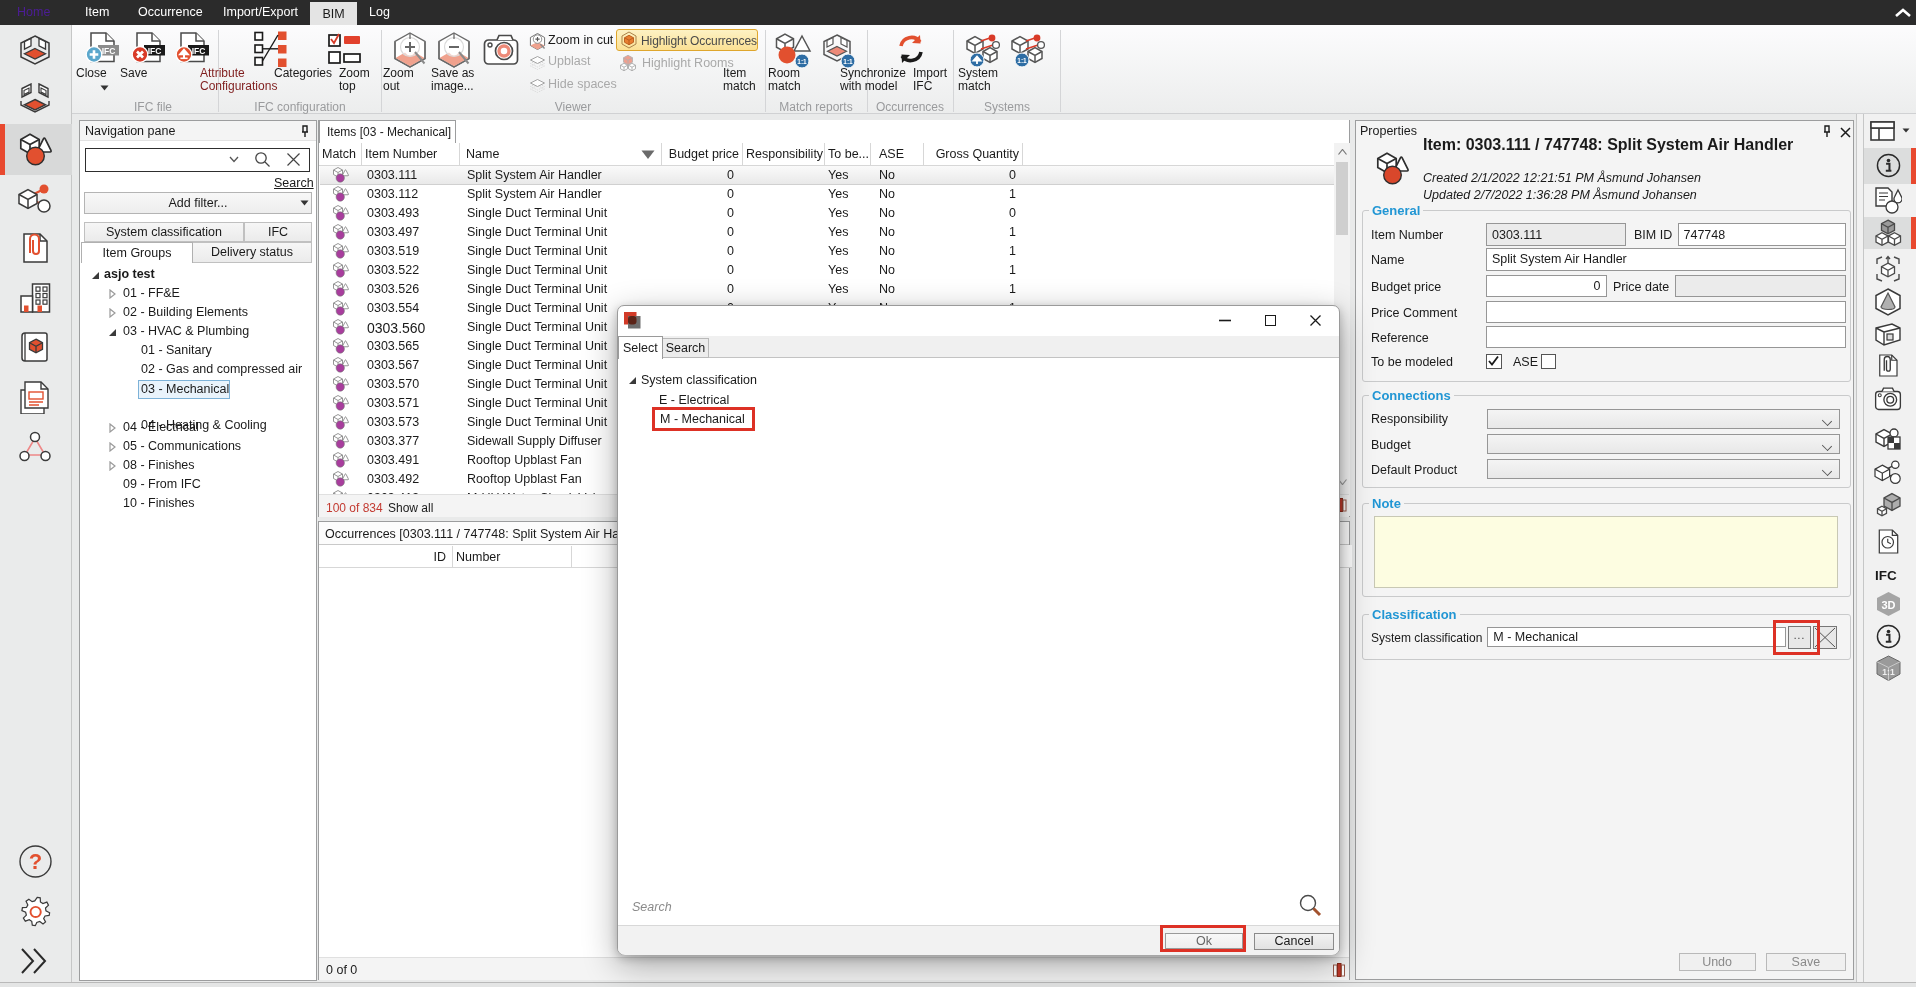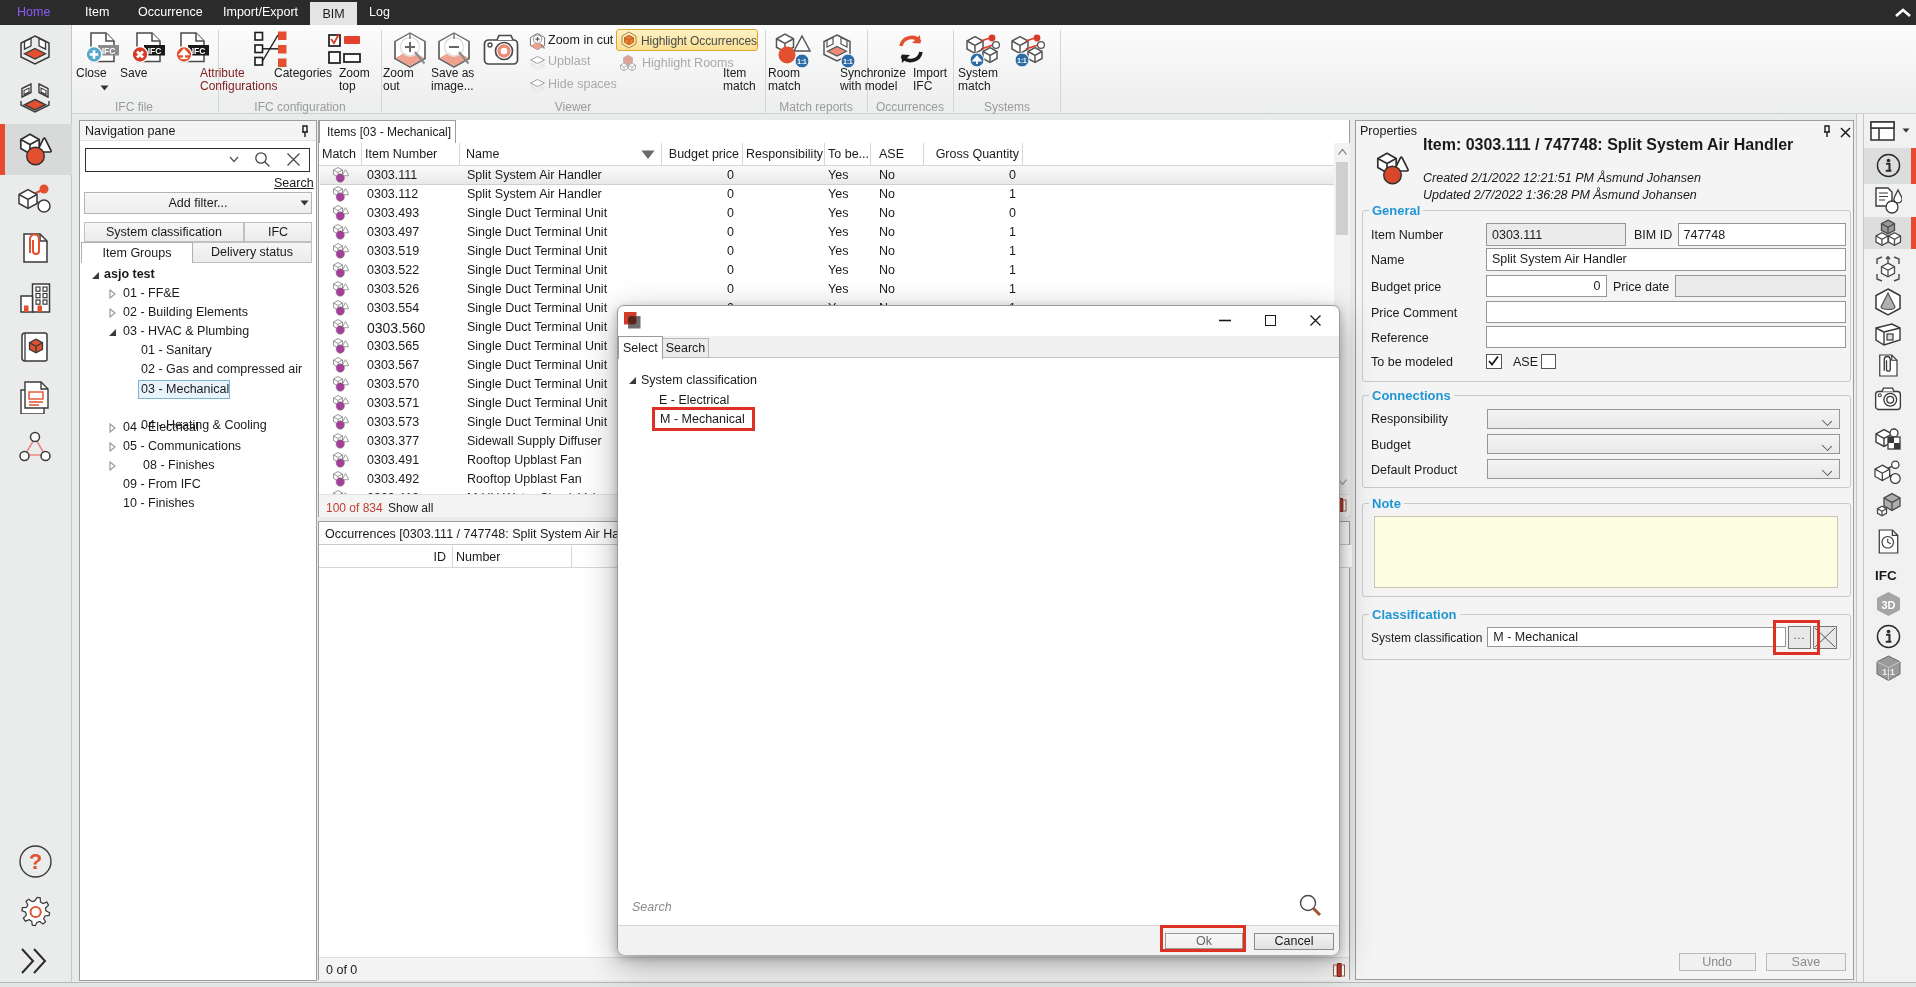--- a/index.html
+++ b/index.html
@@ -11,37 +11,37 @@
 .inp.ro{background:#ebebeb}
 .dd{position:absolute;border:1px solid #969696;background:linear-gradient(#f4f4f4,#e8e8e8);z-index:4}
 .dd:after{content:"";position:absolute;right:8px;top:7px;width:7px;height:7px;border-right:1.4px solid #555;border-bottom:1.4px solid #555;transform:rotate(45deg) scale(1,.8)}
 .btn{position:absolute;border:1px solid #9a9a9a;background:linear-gradient(#f4f4f4,#e6e6e6);display:flex;align-items:center;justify-content:center;font-size:12.5px;z-index:42}
 .redbox{position:absolute;border:3.5px solid #dd3125;z-index:60}
 .rtxt{position:absolute;font-size:12px;text-align:left;line-height:13px;white-space:nowrap}
 </style></head>
 <body>
 
 <div class="ab" style="left:0px;top:0px;width:1916px;height:25px;background:#2b2b2b;z-index:5"></div>
-<div class="ab" style="left:17px;top:5px;white-space:nowrap;color:#8b5cf6;font-size:12.5px;z-index:6">Home</div>
+<div class="ab" style="left:17px;top:5px;white-space:nowrap;color:#4c1d95;font-size:12.5px;z-index:6">Home</div>
 <div class="ab" style="left:85px;top:5px;white-space:nowrap;color:#fff;font-size:12.5px;z-index:6">Item</div>
 <div class="ab" style="left:138px;top:5px;white-space:nowrap;color:#fff;font-size:12.5px;z-index:6">Occurrence</div>
 <div class="ab" style="left:223px;top:5px;white-space:nowrap;color:#fff;font-size:12.5px;z-index:6">Import/Export</div>
 <div class="ab" style="left:369px;top:5px;white-space:nowrap;color:#fff;font-size:12.5px;z-index:6">Log</div>
 <div class="ab" style="left:310px;top:2px;width:47px;height:23px;background:#e4e4e4;z-index:6;display:flex;align-items:center;justify-content:center;font-size:12.5px;color:#1a1a1a">BIM</div>
 <svg class="ab" style="left:1893px;top:6px;z-index:6" width="20" height="14" viewBox="0 0 20 14">
     <path d="M3,10 L10,4 L17,10" fill="none" stroke="#fff" stroke-width="2.6"></path>
   </svg>
 <div class="ab" style="left:0px;top:25px;width:1916px;height:89px;background:linear-gradient(#fcfcfd,#eceded);border-bottom:1px solid #d0d1d3;z-index:1"></div>
 <div class="ab" style="left:218px;top:30px;width:1px;height:82px;background:#d4d5d7;z-index:2"></div>
 <div class="ab" style="left:381px;top:30px;width:1px;height:82px;background:#d4d5d7;z-index:2"></div>
 <div class="ab" style="left:765px;top:30px;width:1px;height:82px;background:#d4d5d7;z-index:2"></div>
 <div class="ab" style="left:867px;top:30px;width:1px;height:82px;background:#d4d5d7;z-index:2"></div>
 <div class="ab" style="left:953px;top:30px;width:1px;height:82px;background:#d4d5d7;z-index:2"></div>
 <div class="ab" style="left:1060px;top:30px;width:1px;height:82px;background:#d4d5d7;z-index:2"></div>
-<div class="ab" style="left:54px;top:100px;width:160px;text-align:center;font-size:12px;color:#9a9b9d;z-index:2">IFC file</div>
+<div class="ab" style="left:73px;top:100px;width:160px;text-align:center;font-size:12px;color:#9a9b9d;z-index:2">IFC file</div>
 <div class="ab" style="left:220px;top:100px;width:160px;text-align:center;font-size:12px;color:#9a9b9d;z-index:2">IFC configuration</div>
 <div class="ab" style="left:493px;top:100px;width:160px;text-align:center;font-size:12px;color:#9a9b9d;z-index:2">Viewer</div>
 <div class="ab" style="left:736px;top:100px;width:160px;text-align:center;font-size:12px;color:#9a9b9d;z-index:2">Match reports</div>
 <div class="ab" style="left:830px;top:100px;width:160px;text-align:center;font-size:12px;color:#9a9b9d;z-index:2">Occurrences</div>
 <div class="ab" style="left:927px;top:100px;width:160px;text-align:center;font-size:12px;color:#9a9b9d;z-index:2">Systems</div>
 <svg class="ab" style="left:85px;top:32px;z-index:2" width="34" height="36" viewBox="0 0 34 36">
     <path d="M6,1 L21,1 L29,9 L29,29.5 L6,29.5 Z" fill="#fff" stroke="#4a4a4a" stroke-width="1.5"></path>
     <path d="M21,1 L21,9 L29,9" fill="#fdfdfd" stroke="#4a4a4a" stroke-width="1.5"></path>
     <rect x="13" y="13" width="21" height="10.5" fill="#8c8c8c"></rect>
     <text x="23.5" y="21.5" font-size="8.5" font-weight="bold" fill="#fff" text-anchor="middle" font-family="Liberation Sans">IFC</text>
@@ -334,21 +334,21 @@
     <path d="M1,1 L6,5 L1,9 Z" fill="none" stroke="#9a9a9a" stroke-width="1.2"></path>
   </svg>
 <div class="ab" style="left:123px;top:419.7199999999998px;white-space:nowrap;font-size:12.5px;z-index:5;">04 - Electrical</div>
 <svg class="ab" style="left:109px;top:441.8099999999998px;z-index:5" width="7" height="10" viewBox="0 0 7 10">
     <path d="M1,1 L6,5 L1,9 Z" fill="none" stroke="#9a9a9a" stroke-width="1.2"></path>
   </svg>
 <div class="ab" style="left:123px;top:438.8099999999998px;white-space:nowrap;font-size:12.5px;z-index:5;">05 - Communications</div>
 <svg class="ab" style="left:109px;top:460.89999999999975px;z-index:5" width="7" height="10" viewBox="0 0 7 10">
     <path d="M1,1 L6,5 L1,9 Z" fill="none" stroke="#9a9a9a" stroke-width="1.2"></path>
   </svg>
-<div class="ab" style="left:123px;top:457.89999999999975px;white-space:nowrap;font-size:12.5px;z-index:5;margin-left:20px;">08 - Finishes</div>
+<div class="ab" style="left:123px;top:457.89999999999975px;white-space:nowrap;font-size:12.5px;z-index:5;">08 - Finishes</div>
 <div class="ab" style="left:123px;top:476.9899999999997px;white-space:nowrap;font-size:12.5px;z-index:5;">09 - From IFC</div>
 <div class="ab" style="left:123px;top:496.0799999999997px;white-space:nowrap;font-size:12.5px;z-index:5;">10 - Finishes</div>
 <div class="ab" style="left:318px;top:120px;width:1032px;height:397px;background:#fff;border:1px solid #9c9d9e;z-index:3"></div>
 <div class="ab" style="left:319px;top:120px;width:137px;height:22.5px;background:#fff;border:1px solid #9c9d9e;border-bottom:none;z-index:5;display:flex;align-items:center;font-size:12px;padding-left:7px;white-space:nowrap">Items [03 - Mechanical]</div>
 <div class="ab" style="left:319px;top:120px;width:1030px;height:22.5px;background:#fff;z-index:4"></div>
 <div class="ab" style="left:319px;top:142.5px;width:1030px;height:23px;background:#fff;border-bottom:1px solid #d7d7d7;z-index:4"></div>
 <div class="ab" style="left:360.5px;top:143px;width:1px;height:22px;background:#d7d7d7;z-index:5"></div>
 <div class="ab" style="left:459.1px;top:143px;width:1px;height:22px;background:#d7d7d7;z-index:5"></div>
 <div class="ab" style="left:661.0px;top:143px;width:1px;height:22px;background:#d7d7d7;z-index:5"></div>
 <div class="ab" style="left:741.5px;top:143px;width:1px;height:22px;background:#d7d7d7;z-index:5"></div>

